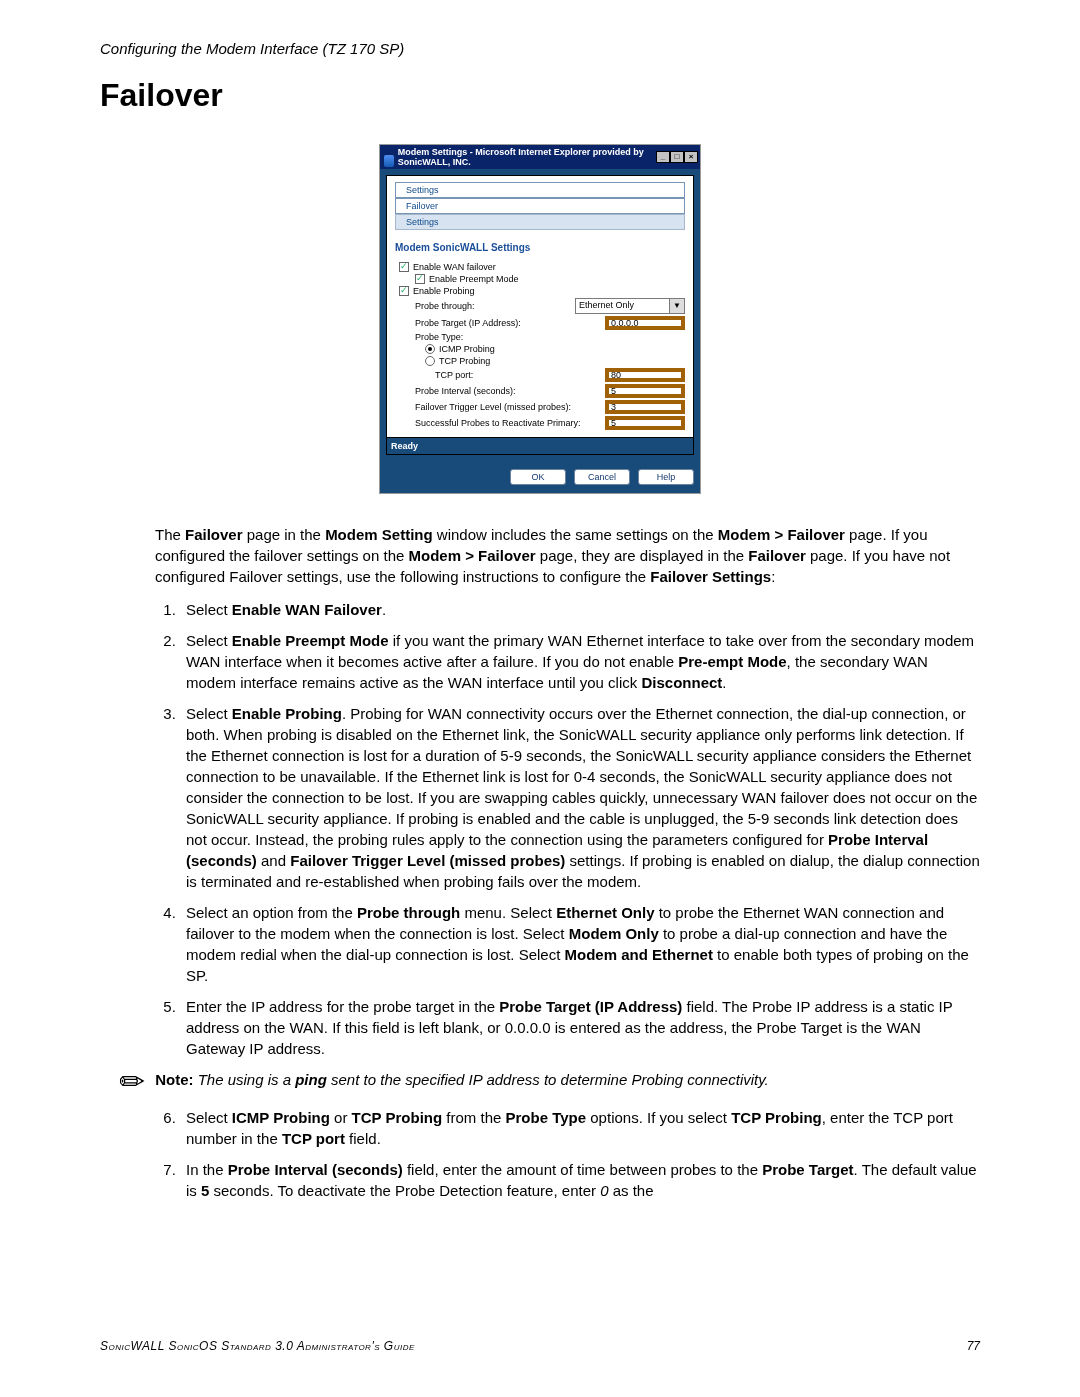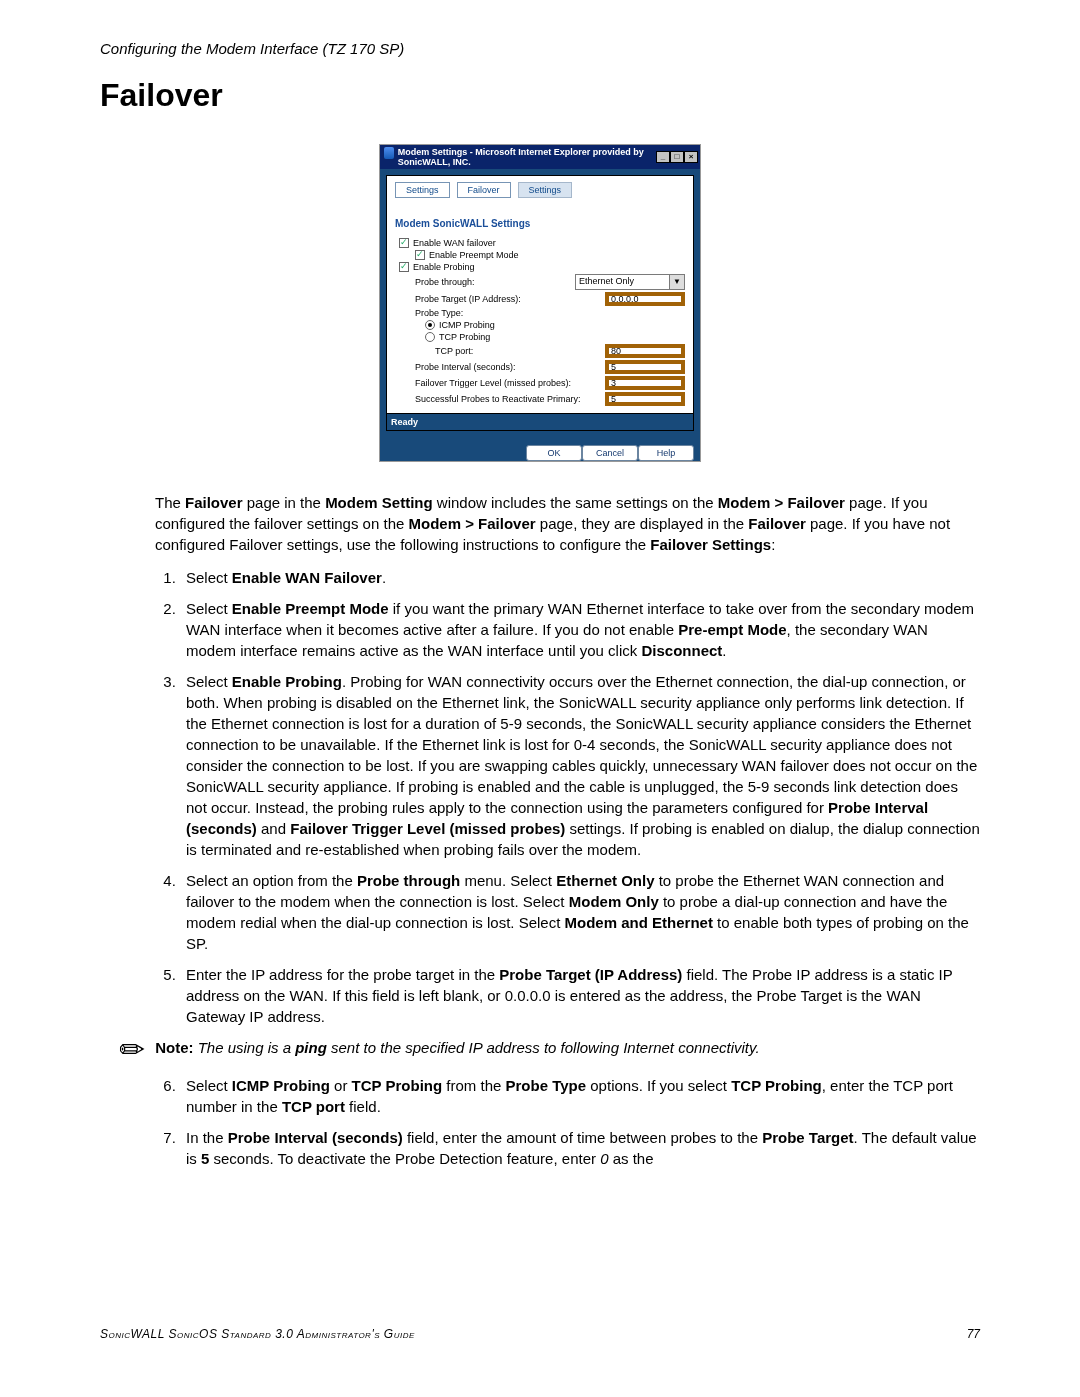--- a/index.html
+++ b/index.html
@@ -47,21 +47,21 @@
     color: #fff;
     display: flex;
     align-items: center;
     justify-content: space-between;
     padding: 2px 2px 2px 4px;
     font-size: 9px;
     font-weight: bold;
   }
   .ss-titlebar-left {
     display: flex;
-    align-items: flex-start;
+    align-items: flex-end;
     gap: 4px;
   }
   .ss-e-icon {
     width: 12px;
     height: 12px;
     background: linear-gradient(#4e8ef0,#155ab6);
     border-radius: 2px;
     display:inline-block;
   }
   .ss-winbtns {
@@ -83,22 +83,23 @@
     background: #184a7a;
     padding: 6px;
   }
   .ss-card {
     background: #fff;
     border: 1px solid #000;
     padding: 6px 8px 10px 8px;
   }
   .ss-tabs {
     display: flex;
-    gap: 7px;
-    margin-bottom: 20px;
+    gap: 0;
+    margin-bottom: 12px;
+    flex-direction: column;
   }
   .ss-tab {
     border: 1px solid #7795b5;
     padding: 2px 10px;
     font-size: 9px;
     color: #104a8a;
   }
   .ss-tab.active {
     border: 1px solid #a5b7cb;
     background: #d7e3f0;
@@ -191,23 +192,24 @@
     color: #fff;
     font-weight: bold;
     font-size: 9px;
     padding: 3px 4px;
     border: 1px solid #000;
     margin: 6px -8px -10px -8px;
     border-left:none;border-right:none;border-bottom:none;
   }
   .ss-footer-bar {
     background: #184a7a;
-    padding: 8px 6px 0 6px;
+    padding: 8px 6px 8px 6px;
     display:flex;
     justify-content:flex-end;
+    gap: 8px;
   }
   .ss-btn {
     background: #fff;
     border: 1px solid #6b85a0;
     border-radius: 3px;
     width: 54px;
     text-align:center;
     font-size: 9px;
     color:#15396e;
     padding: 2px 0;
@@ -241,21 +243,21 @@
     color: #000;
     transform: rotate(-45deg);
     margin-top: -2px;
   }
   .note-text {
     font-size: 15px;
     line-height: 1.4;
   }
   .footer {
     position: absolute;
-    bottom: 56px;
+    bottom: 44px;
     left: 100px;
     right: 100px;
     display:flex;
     justify-content: space-between;
     font-size: 12px;
     font-style: italic;
   }
   .footer .guide {
     font-variant: small-caps;
     letter-spacing: 0.5px;
@@ -375,21 +377,21 @@
     </li>
     <li>
       <span>Enter the IP address for the probe target in the </span><b>Probe Target (IP Address)</b><span> field. The Probe IP address is a static IP address on the WAN. If this field is left blank, or 0.0.0.0 is entered as the address, the Probe Target is the WAN Gateway IP address.</span>
     </li>
   </ol>
 
   <div class="note-row">
     <div class="note-icon">✎</div>
     <div class="note-text">
       <b>Note:</b>
-      <i><span>The using is a </span><b>ping</b><span> sent to the specified IP address to following Internet connectivity.</span></i>
+      <i><span>The using is a </span><b>ping</b><span> sent to the specified IP address to determine Probing connectivity.</span></i>
     </div>
   </div>
 
   <ol class="steps" start="6">
     <li>
       <span>Select </span><b>ICMP Probing</b><span> or </span><b>TCP Probing</b><span> from the </span><b>Probe Type</b><span> options. If you select </span><b>TCP Probing</b><span>, enter the TCP port number in the </span><b>TCP port</b><span> field.</span>
     </li>
     <li>
       <span>In the </span><b>Probe Interval (seconds)</b><span> field, enter the amount of time between probes to the </span><b>Probe Target</b><span>. The default value is </span><b>5</b><span> seconds. To deactivate the Probe Detection feature, enter </span><i>0</i><span> as the</span>
     </li>

